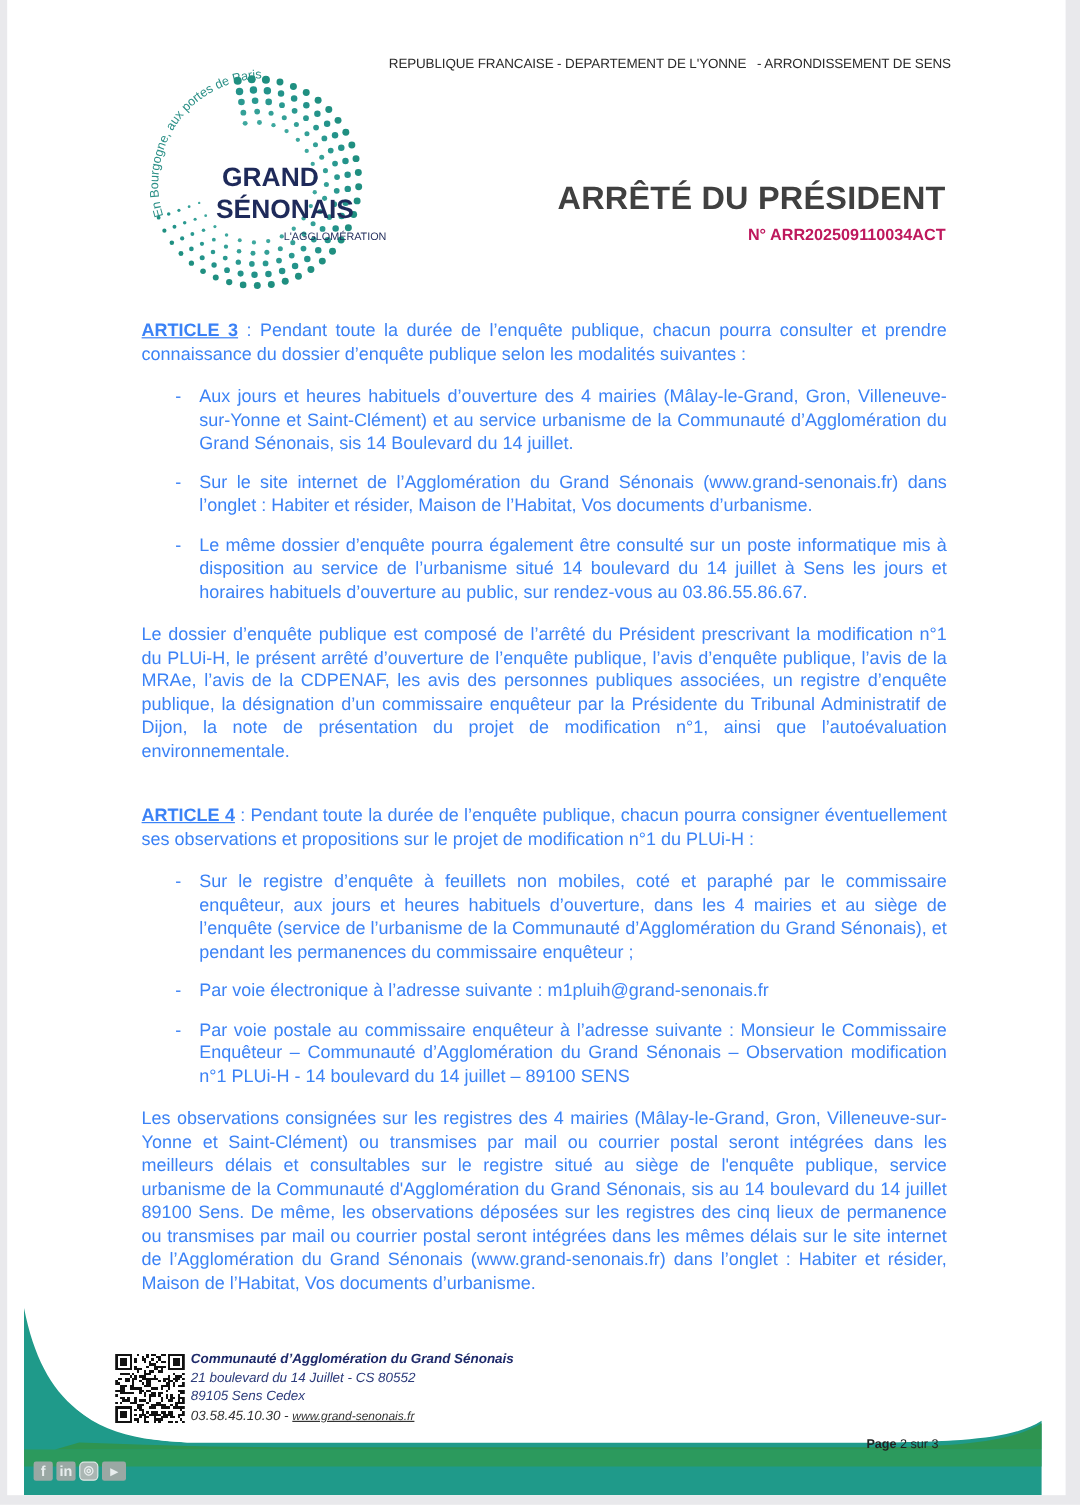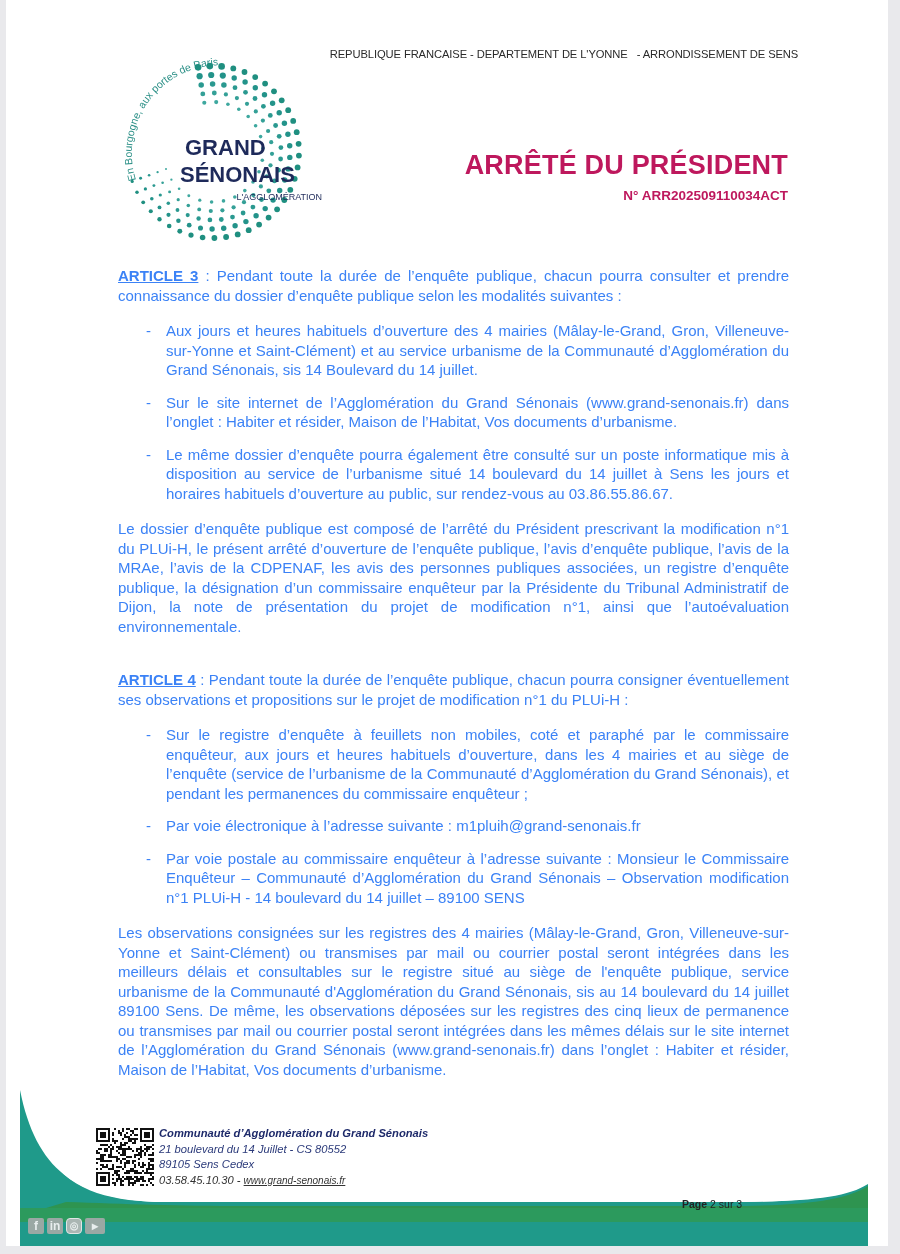--- a/index.html
+++ b/index.html
@@ -2,43 +2,43 @@
 <html><head>
 <meta charset="utf-8">
 <style>
   html, body { margin:0; padding:0; }
   body { width:900px; height:1254px; background:#e9e9ec; position:relative; overflow:hidden;
          font-family:"Liberation Sans", sans-serif; color:#1e1e1e; }
   .sheet { position:absolute; left:6px; top:0; width:882px; height:1246px; background:#ffffff; overflow:hidden; }
 
   
   .logo { position:absolute; left:102px; top:52px; width:220px; height:195px; }
-  .gov-lines { position:absolute; left:318px; top:46px; width:480px; text-align:center;
+  .gov-lines { position:absolute; left:318px; top:46px; width:480px; 
                font-family:"Liberation Sans", sans-serif; font-size:11.2px; line-height:16px; color:#2a2a2a; letter-spacing:-0.1px; }
   .title { position:absolute; right:100px; top:150px; font-family:"Liberation Sans", sans-serif;
-           font-weight:bold; font-size:27px; color:#be185d; letter-spacing:0.2px; }
+           font-weight:bold; font-size:27px; color:#404040; letter-spacing:0.2px; }
   .ref { position:absolute; right:100px; top:188px; font-weight:bold; font-size:13.5px; color:#be185d; }
 
   
   .body { position:absolute; left:112px; top:266px; width:671px; font-size:15px; line-height:19.5px;
           color:#3b82f6; text-align:justify; }
   .body p { margin:0 0 16px 0; }
   .article-label { font-weight:bold; text-decoration:underline; }
   .bullet { position:relative; padding-left:48px; margin:0 0 13px 0; }
   .bullet .dash { position:absolute; left:28px; top:0; }
   .bullets { margin:0 0 16px 0; }
 
   
   .footer-wave { position:absolute; left:0; top:1080px; width:882px; height:166px; }
   .qr { position:absolute; left:90px; top:1128px; width:58px; height:58px; }
   .contact { position:absolute; left:153px; top:1126px; font-size:11.2px; line-height:15.5px; color:#2b3a7a;font-style:italic; }
   .contact .org { font-weight:bold; color:#1e2a6a; }
   .contact .web { color:#333; }
   .contact .web a { color:#333; text-decoration:underline; font-size:10px; }
-  .page-num { position:absolute; left:676px; top:1198px; font-size:10.5px; color:#222;text-align:right; }
+  .page-num { position:absolute; left:716px; top:1198px; font-size:10.5px; color:#222;text-align:right; }
   .page-num b { font-weight:bold; }
   .socials { position:absolute; left:22px; top:1218px; display:flex; gap:3px; }
   .socials span { width:16px; height:16px; background:#9aa8a4; color:#e8eeee; font-weight:bold;
                   font-size:12px; line-height:16px; text-align:center; display:inline-block; border-radius:2px; }
   .socials span.ig { background:#aab6b3; border:1px solid #e0e6e5; width:14px; height:14px; line-height:14px; border-radius:4px; font-size:10px;}
 </style>
 </head>
 <body>
 
 <div class="sheet">

